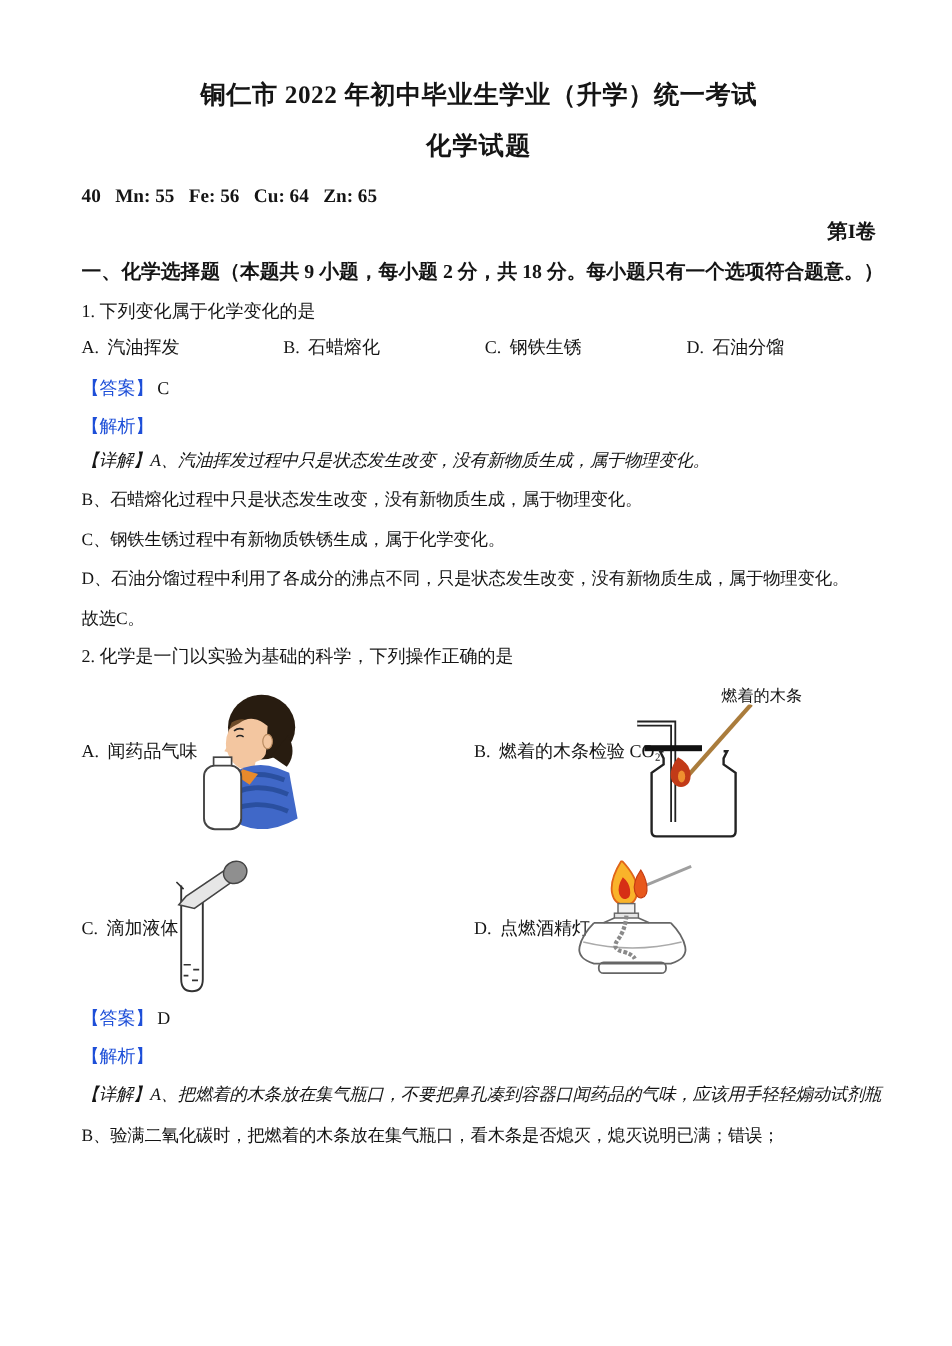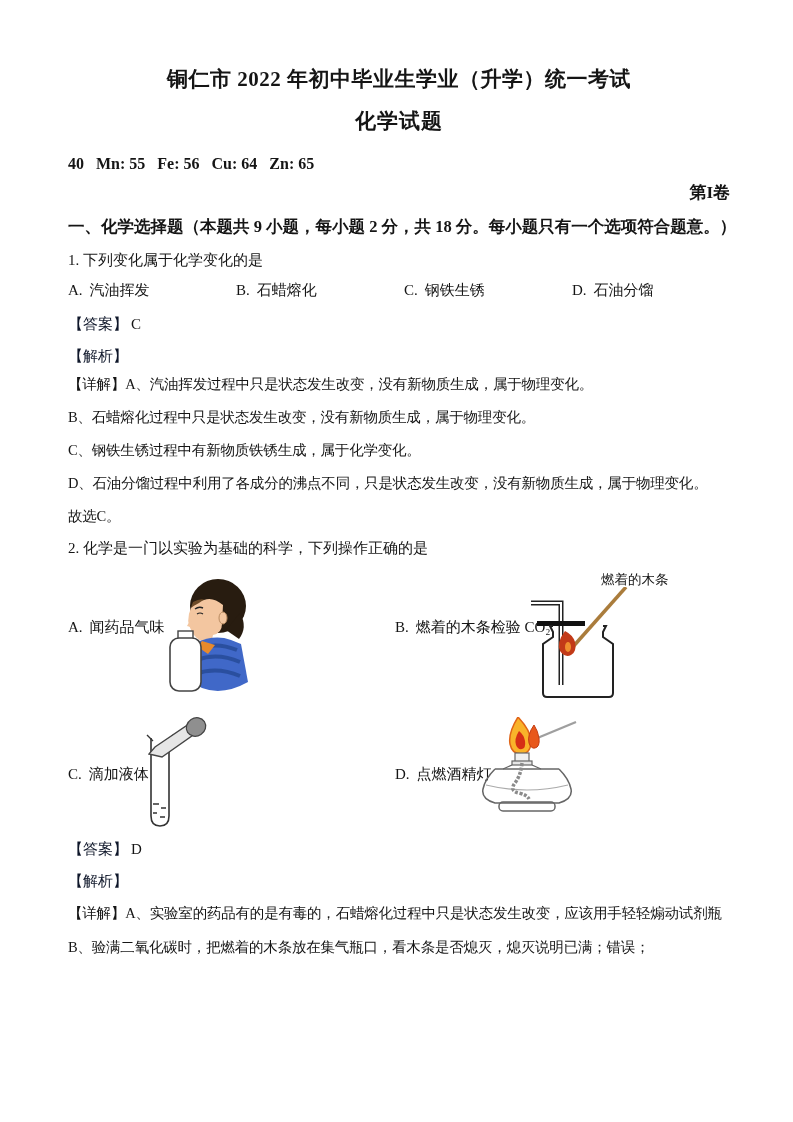--- a/index.html
+++ b/index.html
@@ -15,24 +15,24 @@
   .part{margin-top:2px;font-size:17px;font-weight:bold;text-align:right;line-height:24px;}
   .section{margin-top:10px;font-size:16.5px;font-weight:bold;line-height:24px;white-space:nowrap;}
   .stem{margin-top:10px;font-size:15px;line-height:22px;}
   .opt-row{display:flex;margin-top:8px;font-size:15px;line-height:22px;}
   .opt-row .cell{width:168px;}
   .opt-row .cell:last-child{width:auto;}
   .olabel{margin-right:7px;}
   .ansline{margin-top:12px;font-size:15px;line-height:22px;}
   .ansline.tight{margin-top:10px;}
   .ansline.after-fig{margin-top:2px;}
-  .tag{color:#0f172a;}
+  .tag{color:#1d4ed8;}
   .ansval{margin-left:3px;}
   .detail{margin-top:11px;font-size:14.5px;line-height:22px;letter-spacing:-0.2px;white-space:nowrap;}
-  .detail.g1{margin-top:6px;}
+  .detail.g1{margin-top:6px;font-style:italic;}
   .detail.q2d{margin-top:12px;}
   .detail.q2d.g1{margin-top:10px;}
   .figrow{position:relative;}
   .figrow1{margin-top:10px;height:140px;}
   .figrow2{margin-top:5px;height:122px;}
   .flabel{position:absolute;font-size:15px;line-height:20px;white-space:nowrap;}
   .figcap{position:absolute;left:533px;top:2px;font-size:13.5px;line-height:18px;white-space:nowrap;}
   .fig{position:absolute;}
   svg{display:block;}
 </style>
@@ -160,17 +160,17 @@
         </svg>
       </div>
     </div>
 
     <div class="ansline after-fig">
       <span class="tag">【答案】</span><span class="ansval">D</span>
     </div>
     <div class="ansline tight">
       <span class="tag">【解析】</span>
     </div>
-    <div class="detail q2d g1">【详解】A、实验室的药品有的是有毒的，石蜡熔化过程中只是状态发生改变，应该用手轻轻煽动试剂瓶</div>
+    <div class="detail q2d g1">【详解】A、把燃着的木条放在集气瓶口，不要把鼻孔凑到容器口闻药品的气味，应该用手轻轻煽动试剂瓶</div>
     <div class="detail q2d">B、验满二氧化碳时，把燃着的木条放在集气瓶口，看木条是否熄灭，熄灭说明已满；错误；</div>
 
   </div>
 </div>
 
 </body></html>

